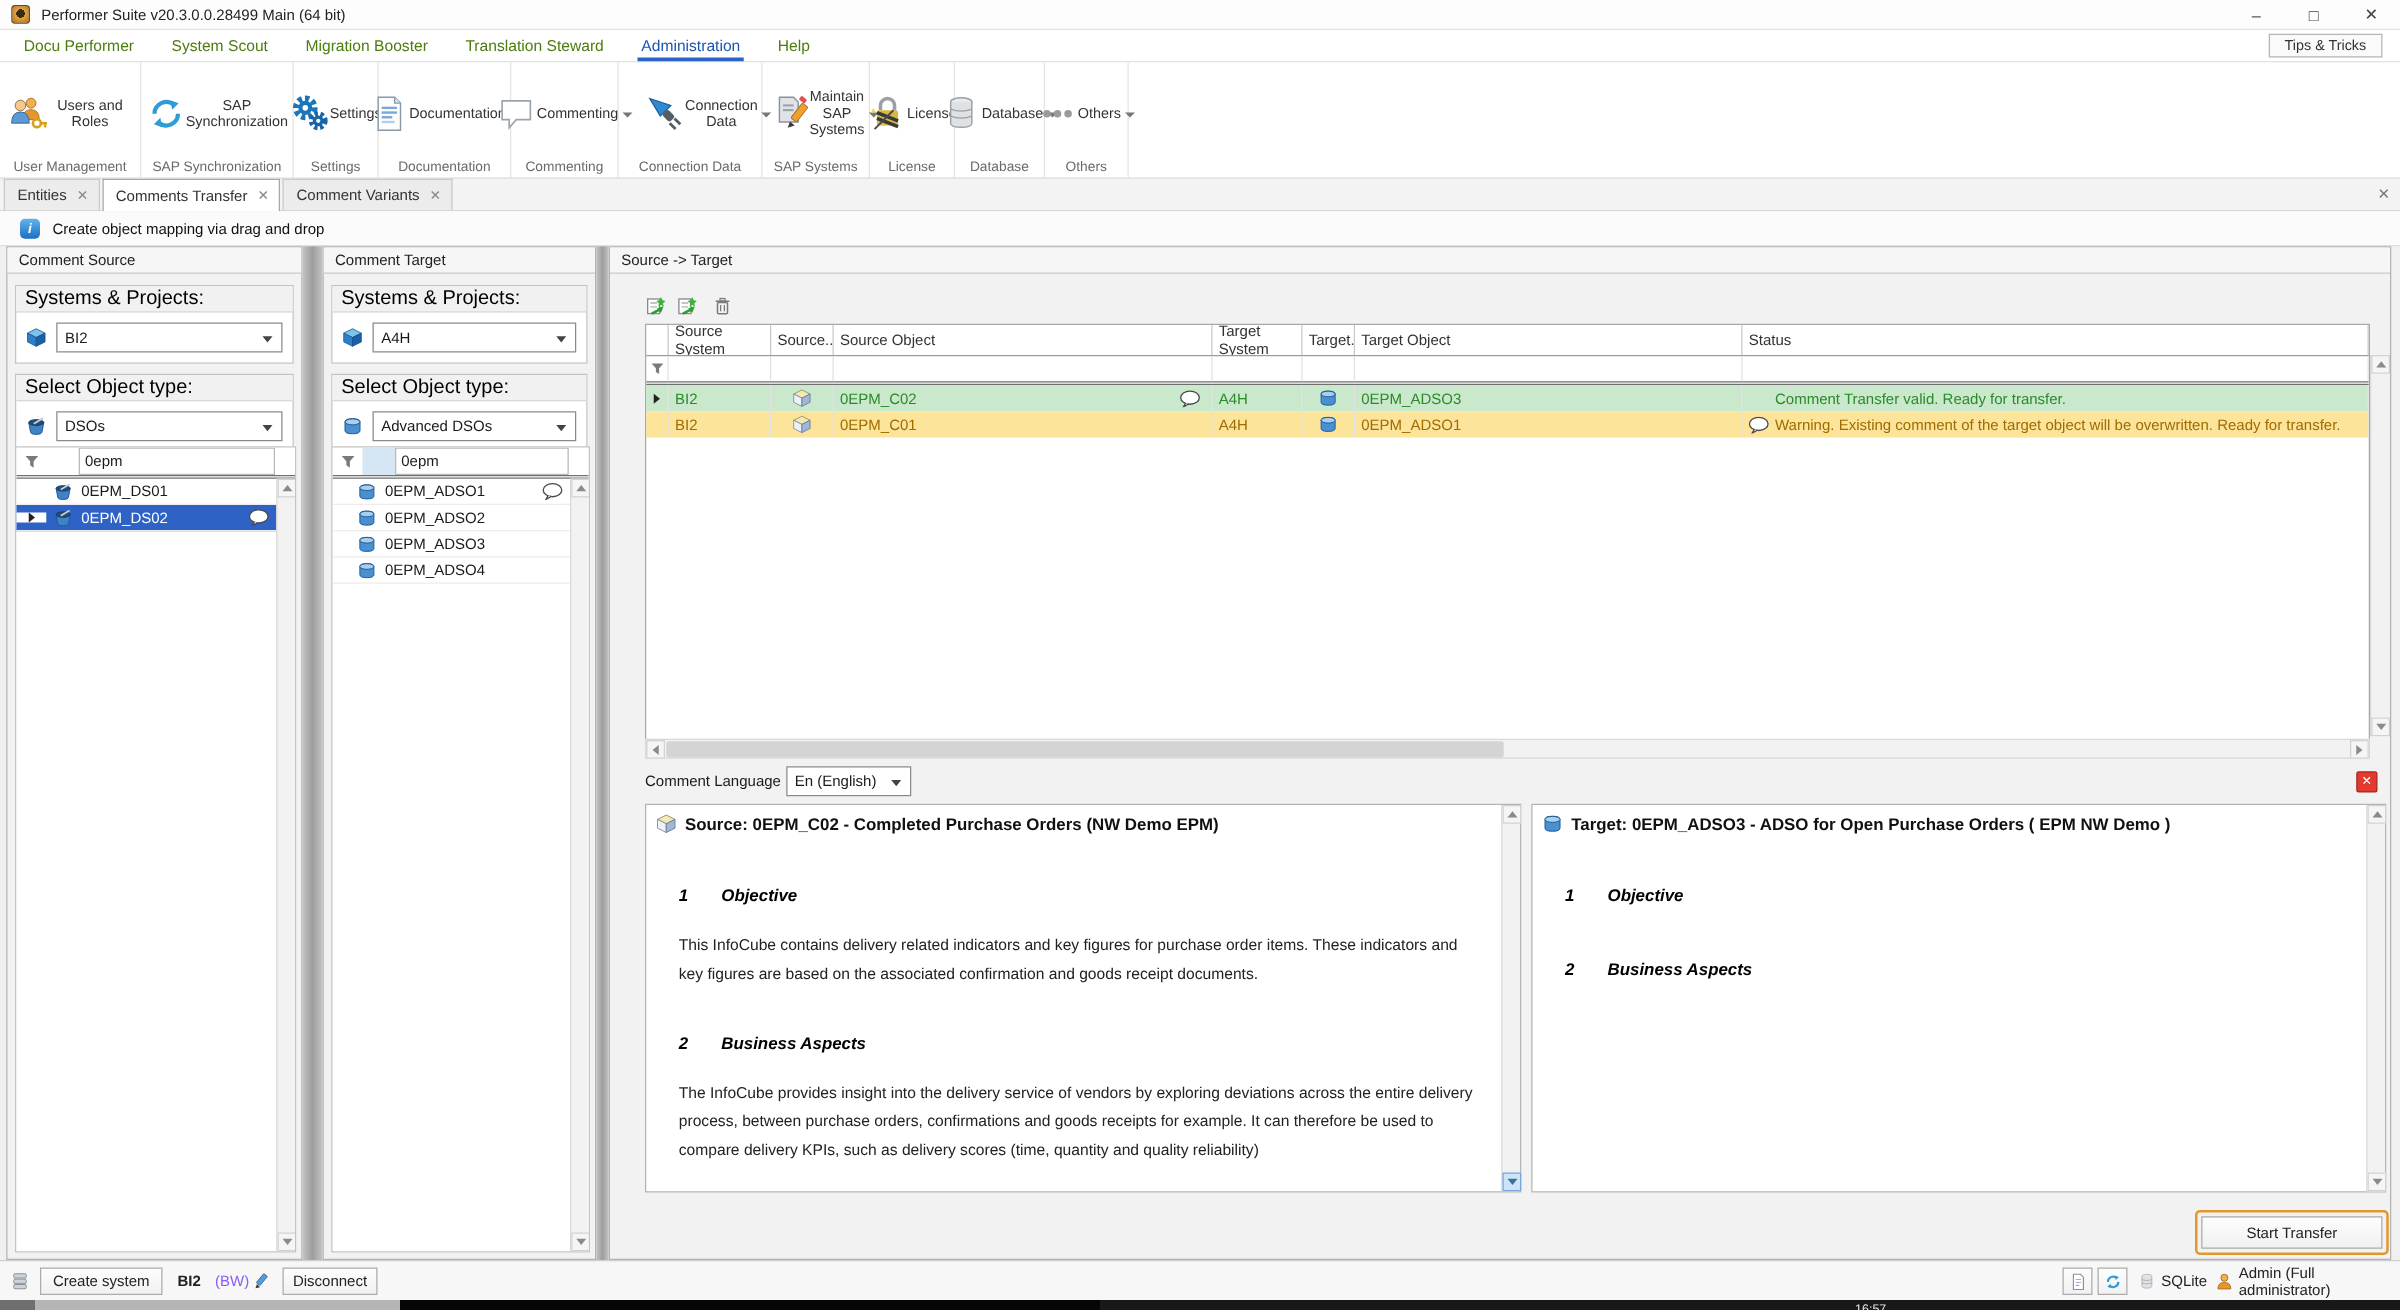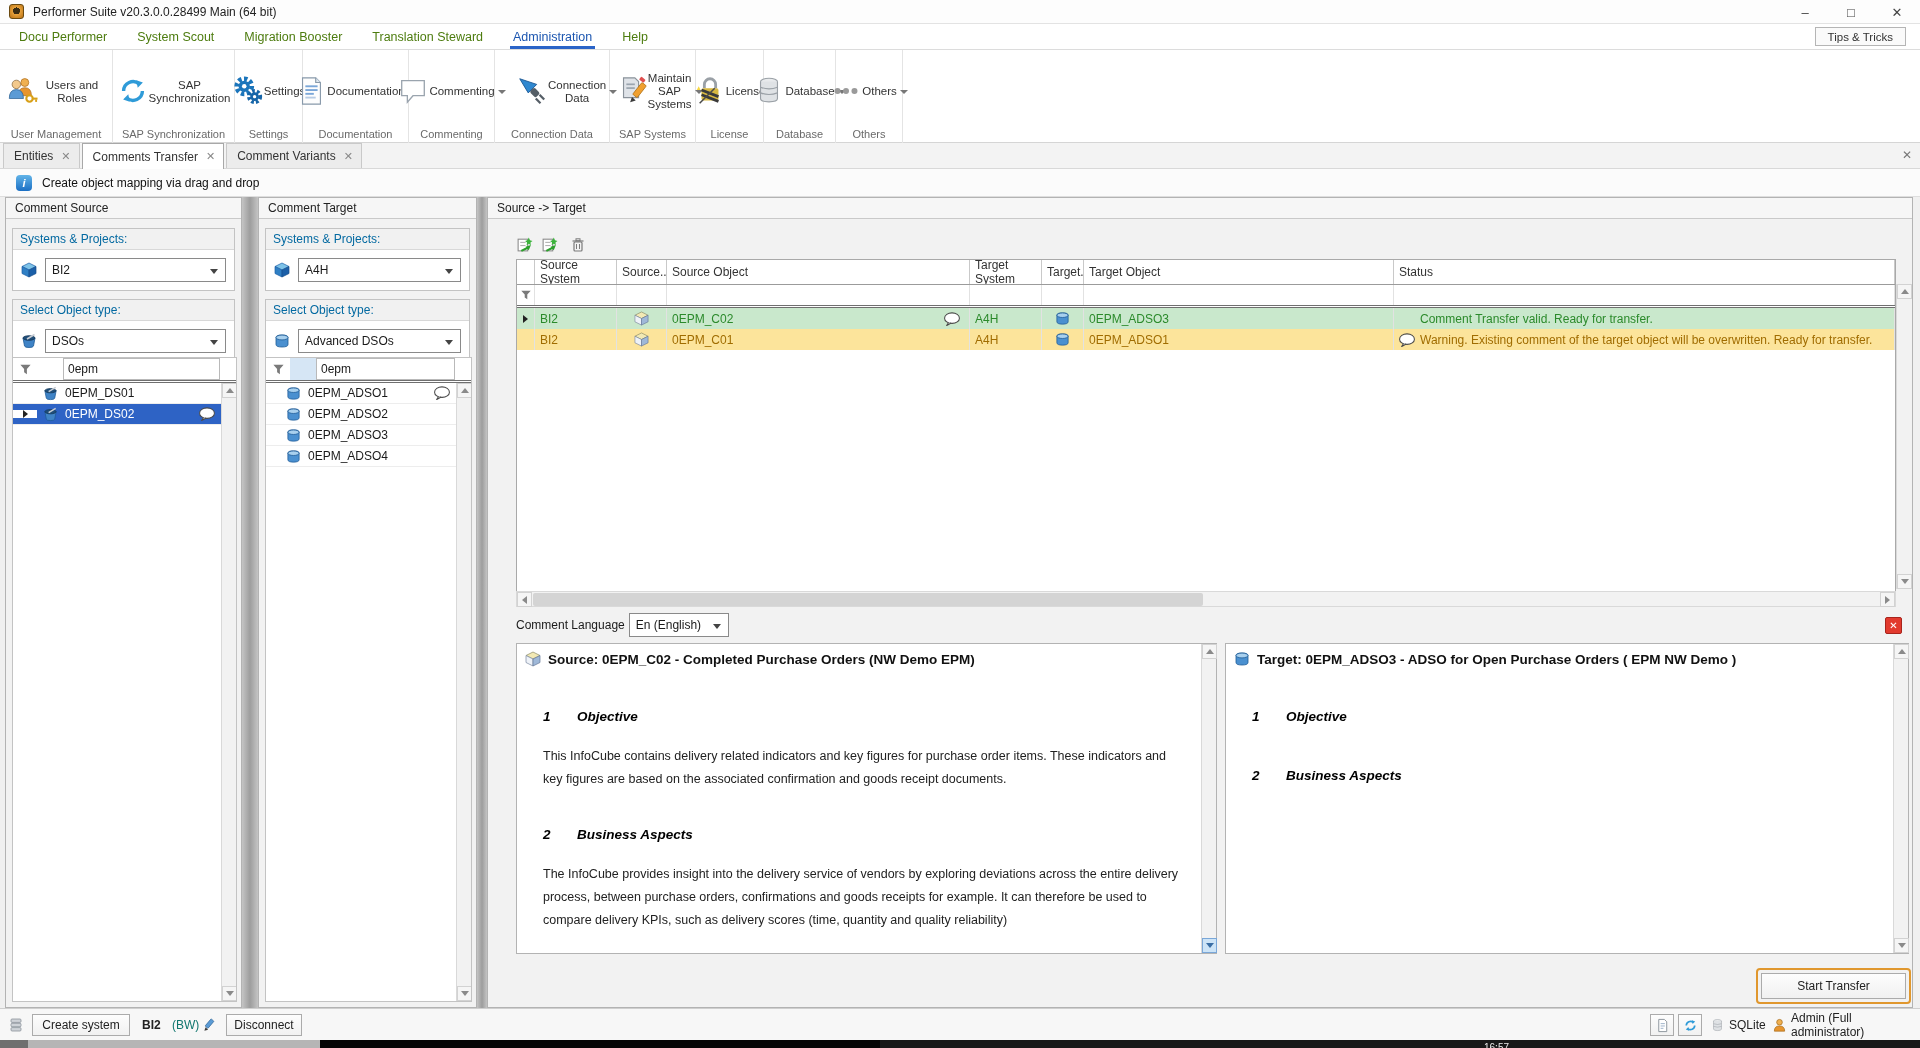--- a/index.html
+++ b/index.html
@@ -44,21 +44,21 @@
   #infobar{left:0;top:169px;width:1920px;height:28px;background:#fbfbfb;border-bottom:1px solid #dedede;display:flex;align-items:center;}
   #info-icon{width:16px;height:16px;margin:0 10px 0 16px;border-radius:4px;background:linear-gradient(#62b4e8,#1a6fc4);color:#fff;font-size:11px;font-weight:bold;display:flex;align-items:center;justify-content:center;font-style:italic;}
   #infobar span{font-size:12px;color:#111;}
 
   
   .panel{background:#f2f2f2;border:1px solid #b3b3b3;}
   .panel-header{height:21px;background:#f6f6f6;border-bottom:1px solid #c9c9c9;font-size:12px;color:#222;display:flex;align-items:center;padding-left:9px;}
   .splitter{background:linear-gradient(90deg,#c4c4c4,#9d9d9d,#c4c4c4);}
 
   .groupbox{position:absolute;left:6px;right:6px;border:1px solid #c3c3c3;background:#fff;}
-  .gb-label{height:21px;background:#f1f1f1;border-bottom:1px solid #d8d8d8;font-size:12px;color:#0369a1;display:flex;align-items:center;padding-left:7px;}
+  .gb-label{height:21px;background:#f1f1f1;border-bottom:1px solid #d8d8d8;font-size:16px;color:#000000;display:flex;align-items:center;padding-left:7px;}
   .gb-field{height:40px;display:flex;align-items:center;padding-left:8px;}
   .combo{height:24px;border:1px solid #8a8a8a;background:#fff;display:flex;align-items:center;font-size:12px;padding-left:6px;position:relative;flex:1;margin:0 8px;}
   .combo .carrow{position:absolute;right:7px;top:10px;width:0;height:0;border-left:4px solid transparent;border-right:4px solid transparent;border-top:5px solid #444;}
 
   .tree{position:absolute;background:#fff;border:1px solid #c3c3c3;overflow:hidden;}
   .trow{display:flex;align-items:center;height:21px;border-bottom:1px solid #ededed;font-size:12px;position:relative;justify-content:space-between;}
   .filter-row{height:22px;border-bottom:none;}
   .dblline{height:3px;border-top:1px solid #6f6f6f;border-bottom:1px solid #6f6f6f;background:#fff;}
   .t-exp{width:24px;display:flex;justify-content:center;align-items:center;flex:0 0 auto;}
   .t-ico{width:26px;display:flex;justify-content:center;align-items:center;flex:0 0 auto;}
@@ -782,21 +782,21 @@
   <div id="start-btn" class="btn">Start Transfer</div>
 
   <div id="statusbar" class="abs">
     <div class="sb-item" style="left:8px">
         <svg width="16" height="16">
           <use href="#sym-stack"></use>
         </svg>
       </div>
     <div class="sb-item btn" style="left:32px;width:98px">Create system</div>
     <div class="sb-item" style="left:142px;font-weight:bold">BI2</div>
-    <div class="sb-item" style="left:172px;color:#0f766e">(BW)</div>
+    <div class="sb-item" style="left:172px;color:#8b5cf6">(BW)</div>
     <div class="sb-item" style="left:202px">
         <svg width="15" height="15">
           <use href="#sym-pencil"></use>
         </svg>
       </div>
     <div class="sb-item btn" style="left:226px;width:76px">Disconnect</div>
 
     <div class="sb-item btn" style="left:1650px;width:24px">
         <svg width="15" height="15">
           <use href="#sym-smallpage"></use>

